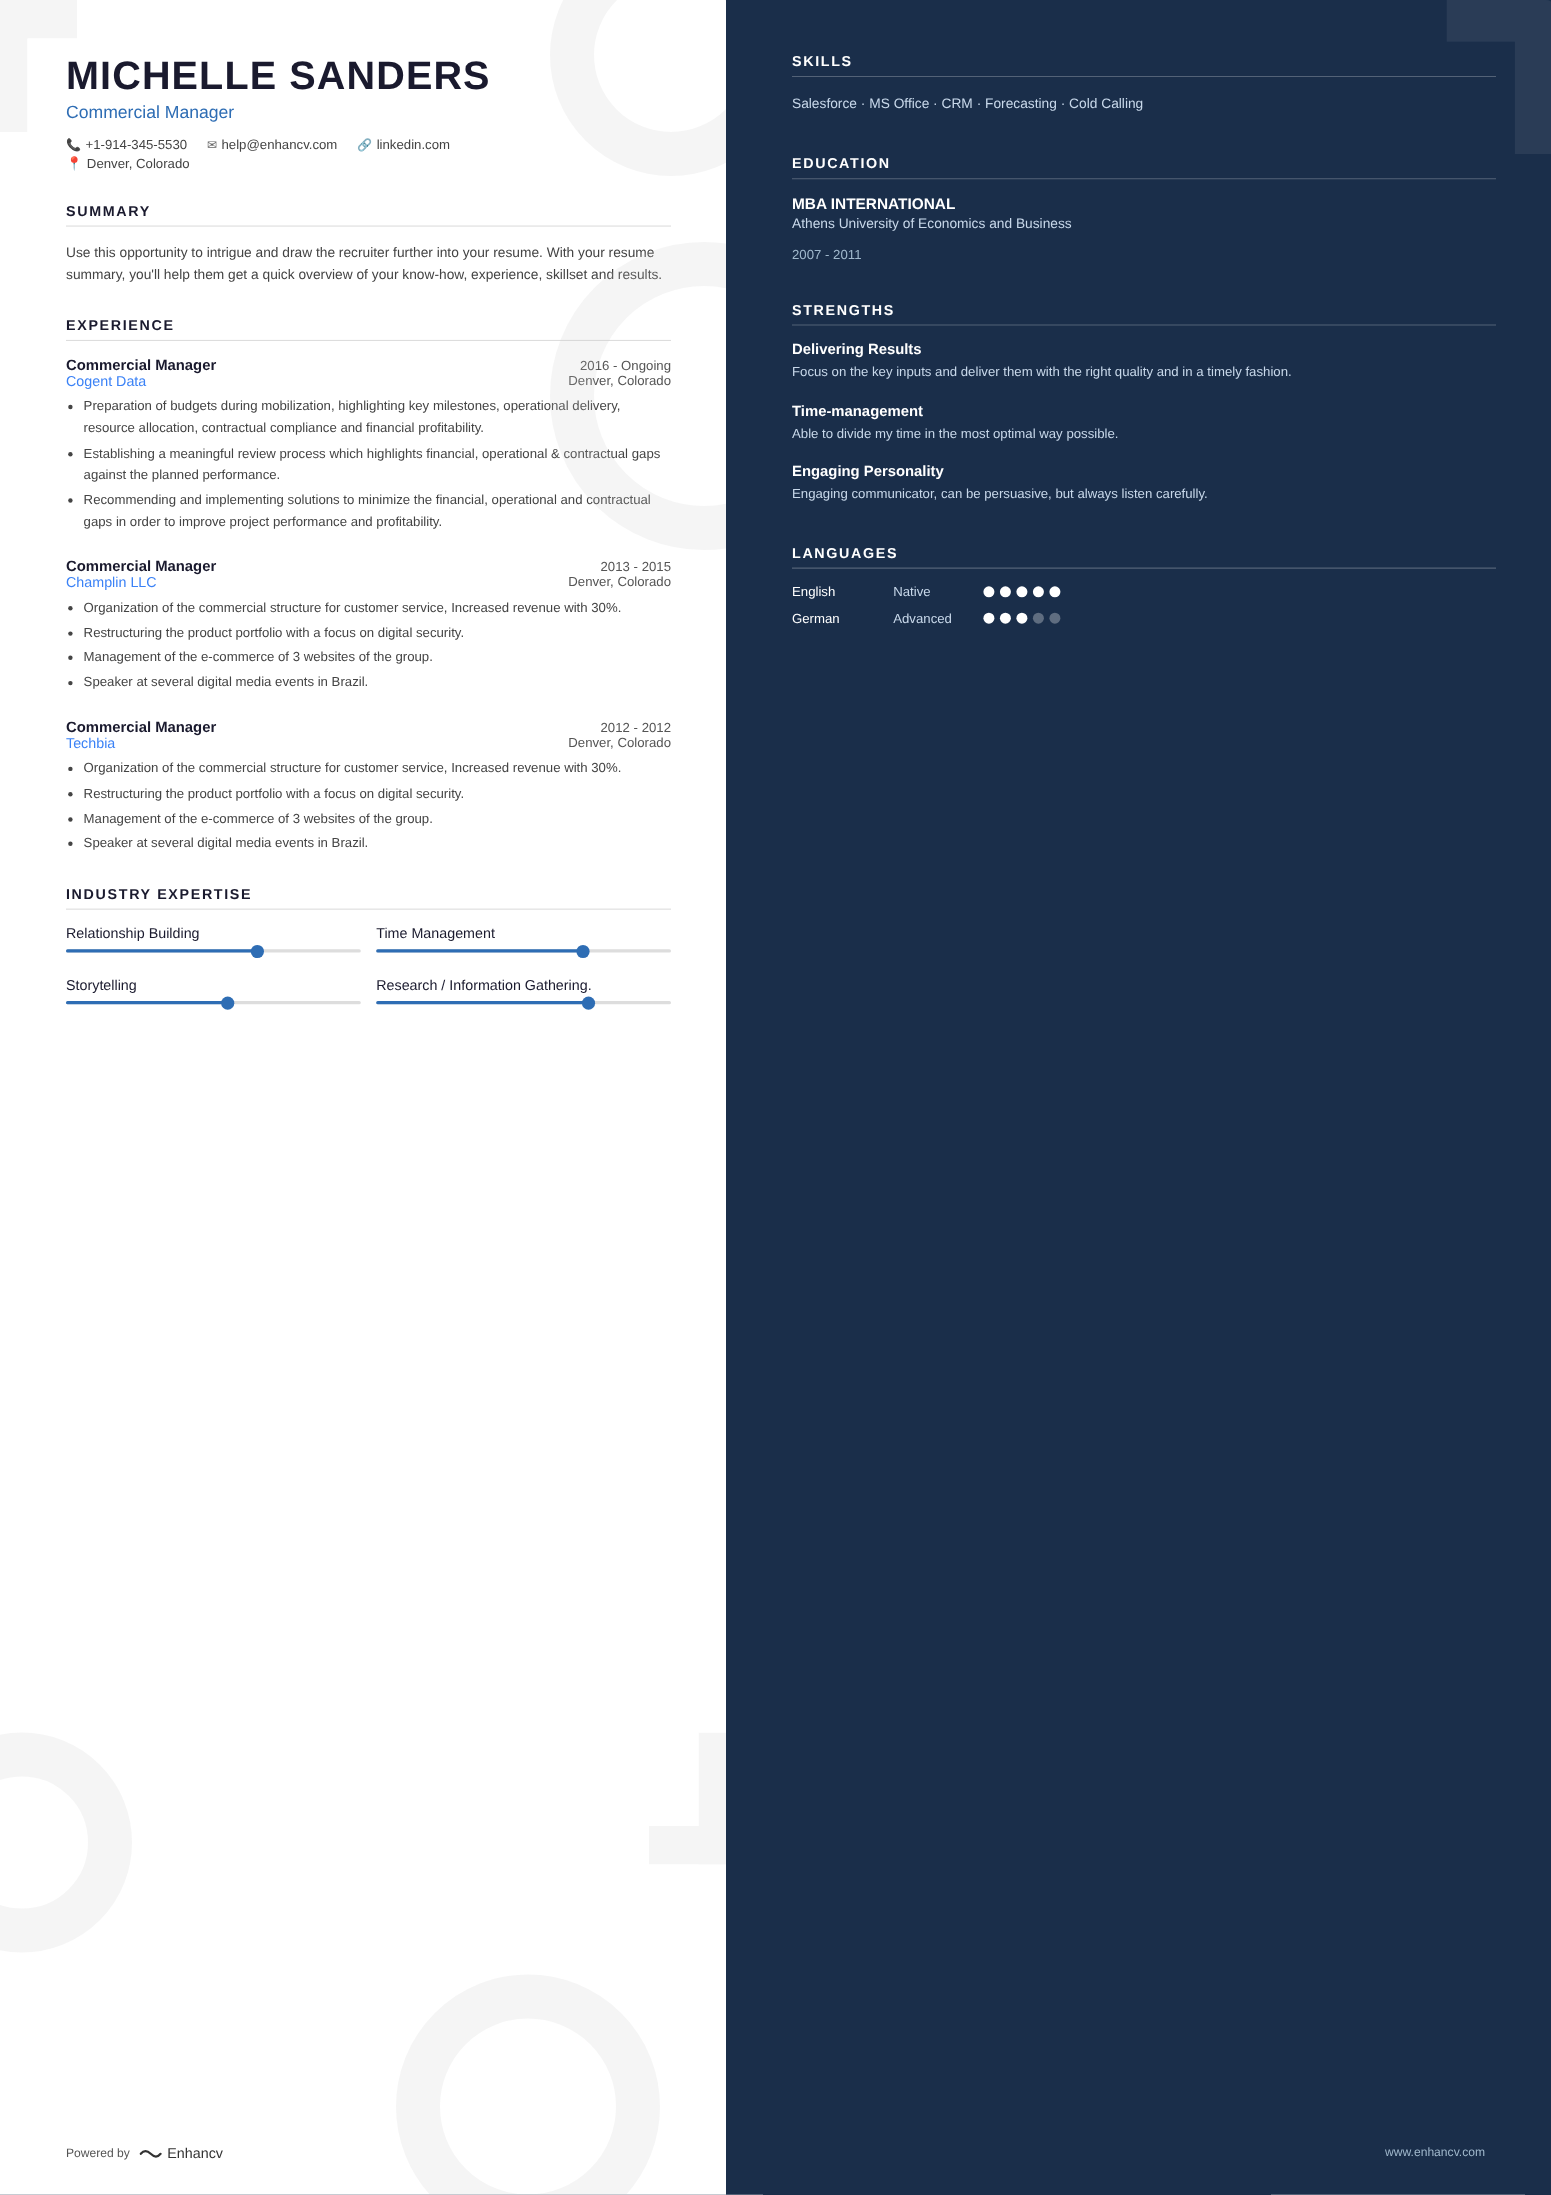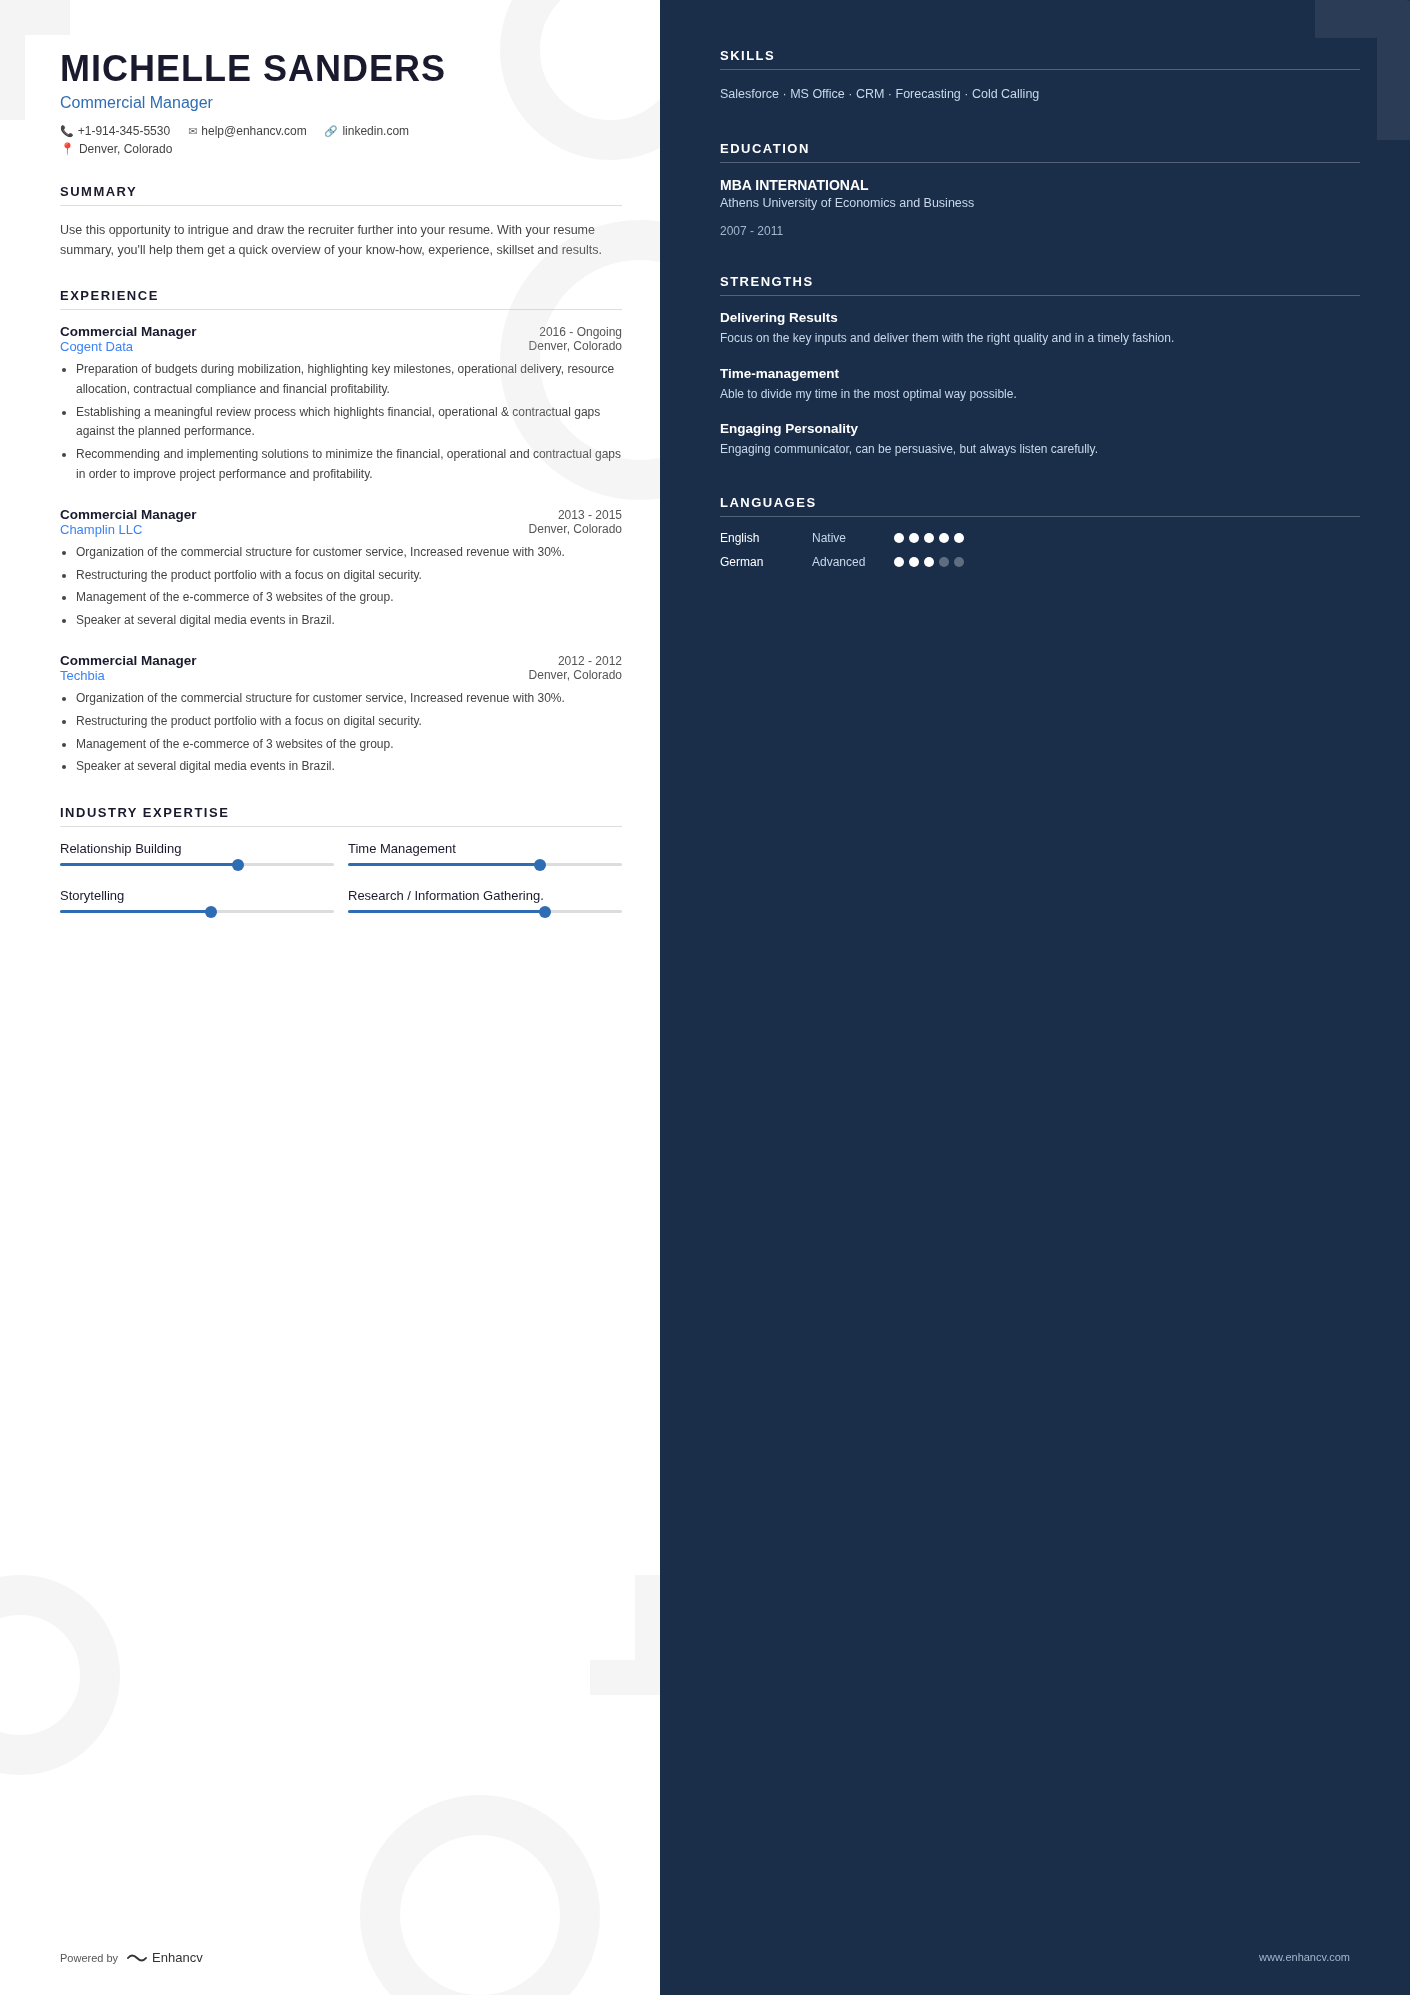--- a/index.html
+++ b/index.html
@@ -9,21 +9,21 @@
       font-family: 'Arial', sans-serif;
       display: flex;
       background: #fff;
     }
 
     
     .left-panel {
       width: 660px;
       min-height: 1995px;
       background: #fff;
-      padding: 48px 38px 60px 60px;
+      padding: 48px 50px 60px 60px;
       position: relative;
       overflow: hidden;
     }
 
     
     .watermark {
       position: absolute;
       border-radius: 50%;
       border: 40px solid rgba(200,200,200,0.18);
       pointer-events: none;

